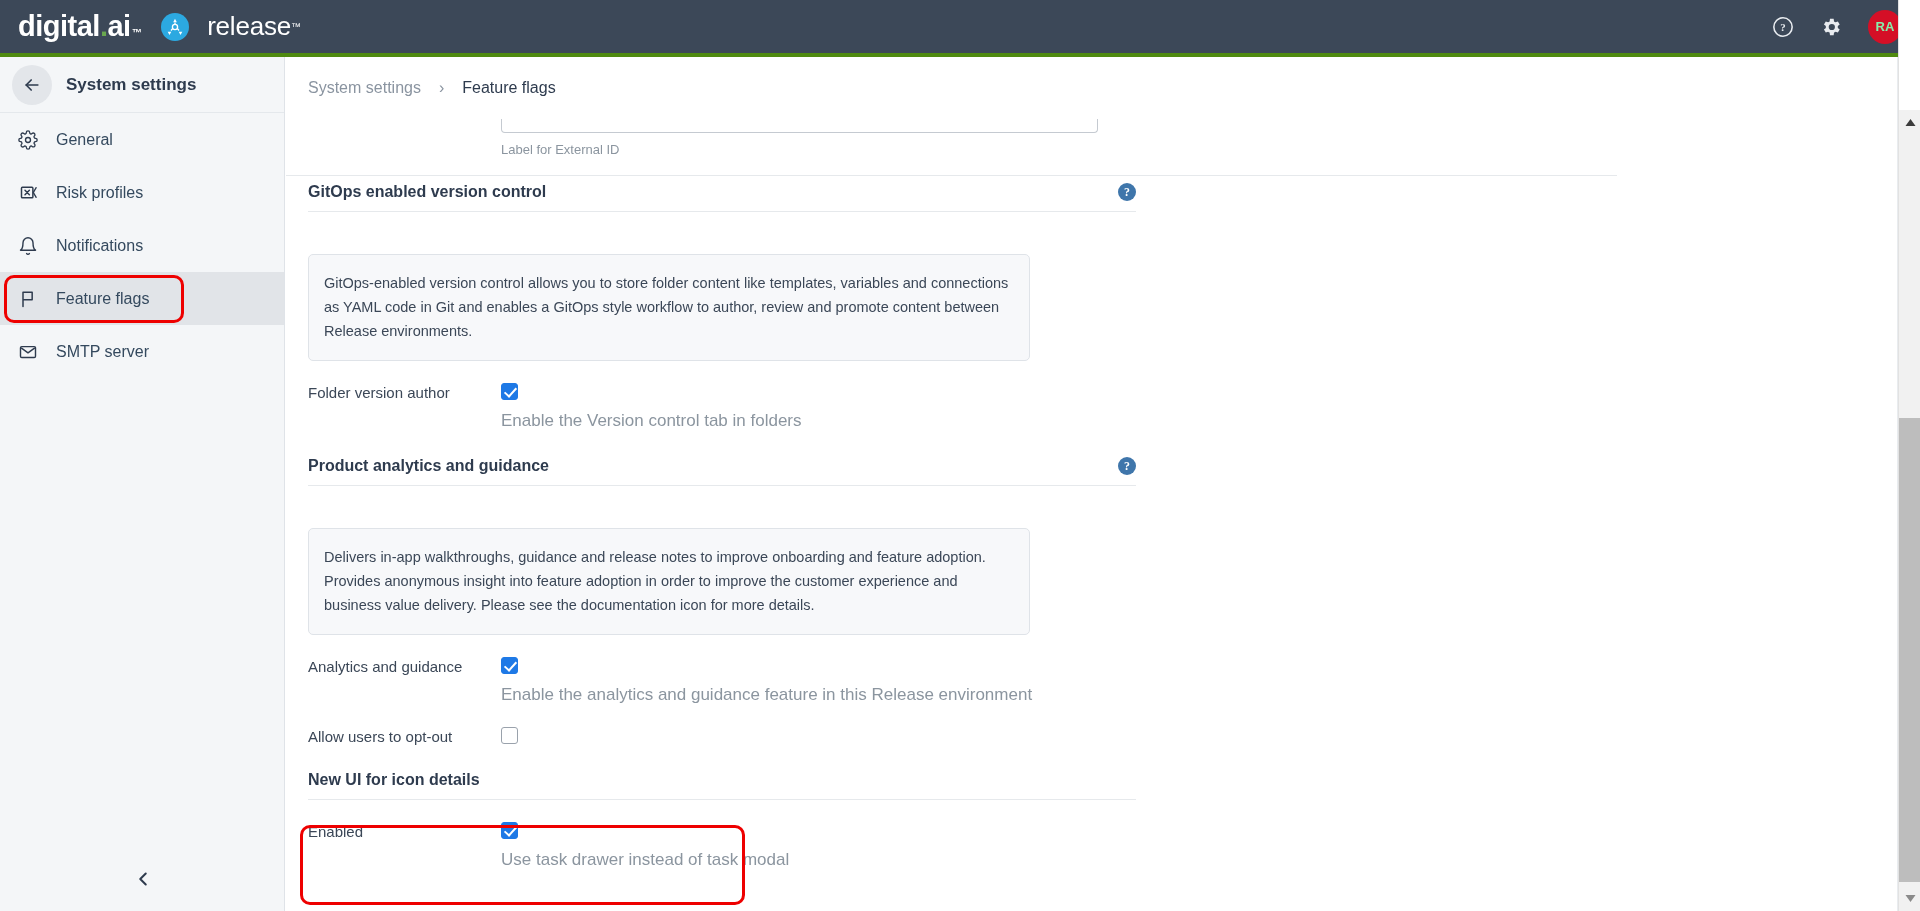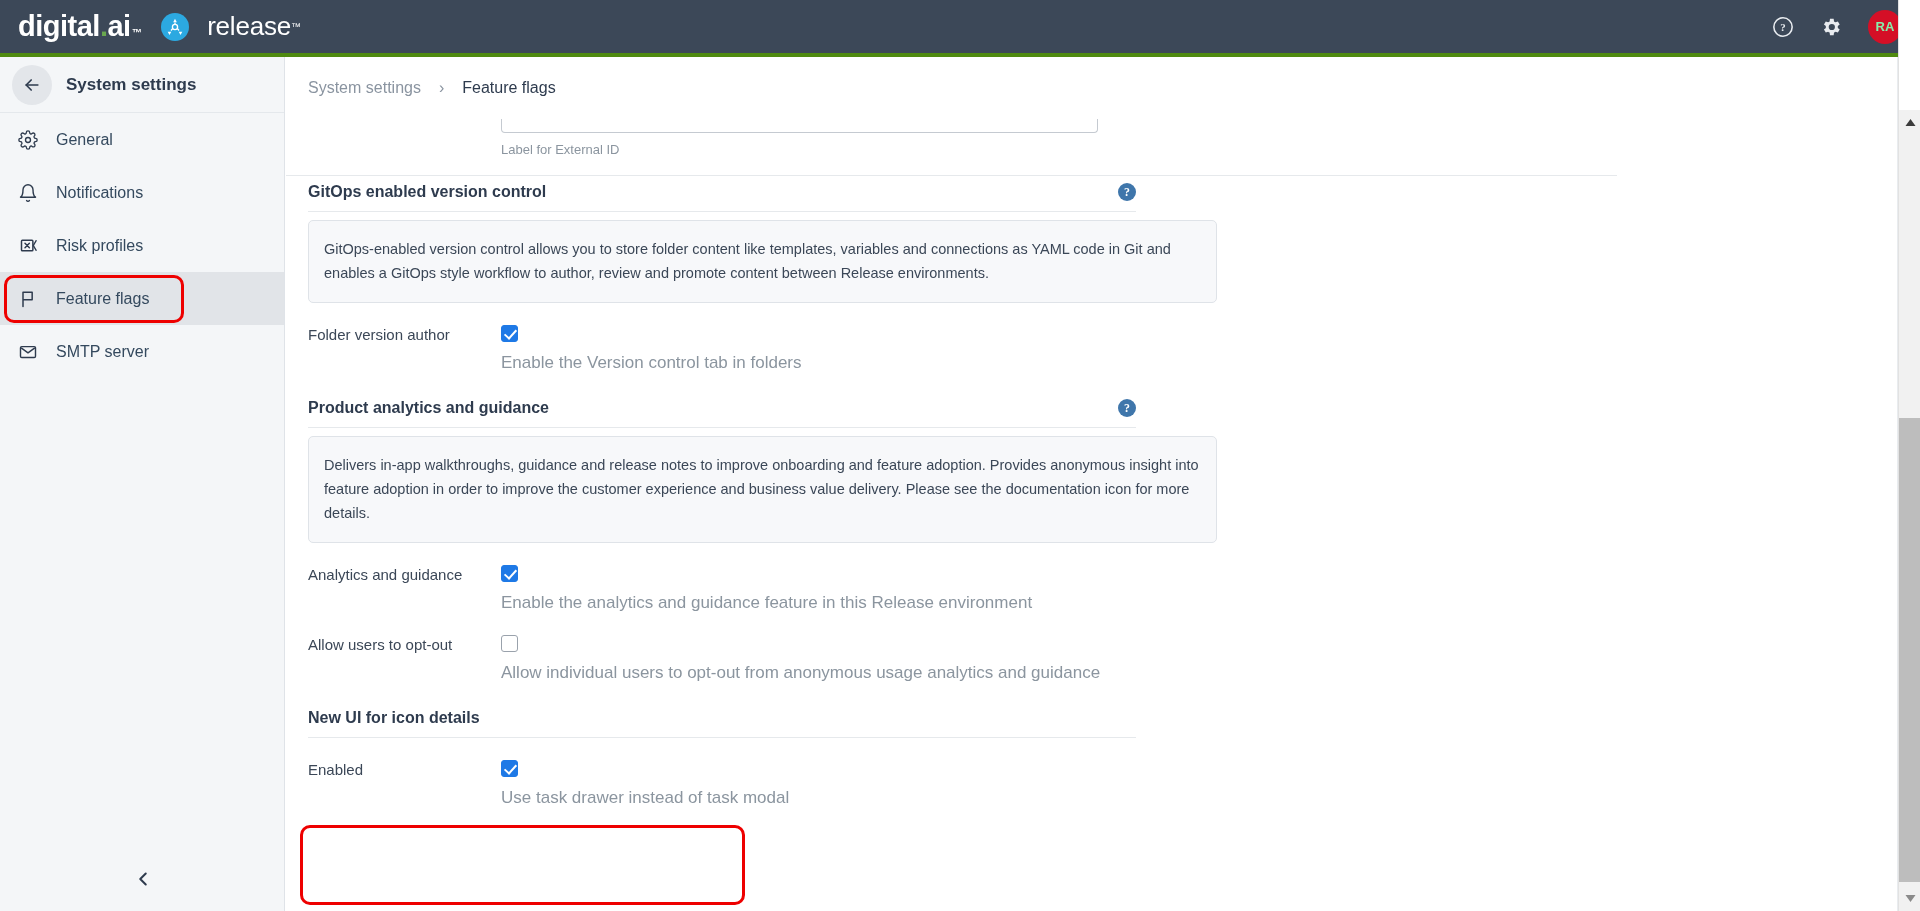--- a/index.html
+++ b/index.html
@@ -190,22 +190,22 @@
   .section-head {
     display: flex; align-items: center; justify-content: space-between;
     padding-bottom: 10px;
     border-bottom: 1px solid #e6e9ec;
     width: 828px;
   }
   .section-title {
     font-size: 16px; font-weight: 700; color: #2e3b4e;
   }
   .infobox {
-    margin-top: 8px;
-    width: 909px;
+    margin-top: 42px;
+    width: 722px;
     border: 1px solid #dfe3e8;
     border-radius: 5px;
     background: #f7f8fa;
     padding: 16px 15px 17px 15px;
   }
   .infobox p {
     margin: 0;
     font-size: 14.5px; line-height: 24px; color: #3b4757;
   }
 
@@ -347,37 +347,37 @@
       <svg width="20" height="20" viewBox="0 0 24 24" fill="none" stroke="#2e3b4e" stroke-width="1.6">
         <circle cx="12" cy="12" r="3"></circle>
         <path d="M19.4 15a1.65 1.65 0 0 0 .33 1.82l.06.06a2 2 0 1 1-2.83 2.83l-.06-.06a1.65 1.65 0 0 0-1.82-.33 1.65 1.65 0 0 0-1 1.51V21a2 2 0 1 1-4 0v-.09A1.65 1.65 0 0 0 9 19.4a1.65 1.65 0 0 0-1.82.33l-.06.06a2 2 0 1 1-2.83-2.83l.06-.06A1.65 1.65 0 0 0 4.6 15a1.65 1.65 0 0 0-1.51-1H3a2 2 0 1 1 0-4h.09A1.65 1.65 0 0 0 4.6 9a1.65 1.65 0 0 0-.33-1.82l-.06-.06a2 2 0 1 1 2.83-2.83l.06.06A1.65 1.65 0 0 0 9 4.6a1.65 1.65 0 0 0 1-1.51V3a2 2 0 1 1 4 0v.09a1.65 1.65 0 0 0 1 1.51 1.65 1.65 0 0 0 1.82-.33l.06-.06a2 2 0 1 1 2.83 2.83l-.06.06A1.65 1.65 0 0 0 19.4 9v0a1.65 1.65 0 0 0 1.51 1H21a2 2 0 1 1 0 4h-.09a1.65 1.65 0 0 0-1.51 1z"></path>
       </svg>
     </span>
     <span class="sb-label">General</span>
   </div>
 
   <div class="sb-item">
     <span class="sb-ico">
-      <svg width="20" height="20" viewBox="0 0 24 24" fill="none" stroke="#2e3b4e" stroke-width="1.7" stroke-linecap="round" stroke-linejoin="round">
-        <path d="M18 8A6 6 0 0 0 6 8c0 7-3 9-3 9h18s-3-2-3-9"></path>
-        <path d="M13.73 21a2 2 0 0 1-3.46 0"></path>
-      </svg>
-    </span>
-    <span class="sb-label">Notifications</span>
-  </div>
-
-  <div class="sb-item">
-    <span class="sb-ico">
       <svg width="21" height="21" viewBox="0 0 24 24" fill="none" stroke="#2e3b4e" stroke-width="1.7" stroke-linejoin="round">
         <rect x="4" y="6" width="13" height="12" rx="1"></rect>
         <path d="M21 6 L17.5 12 L21 18"></path>
         <path d="M8 9.5 L13 14.5 M13 9.5 L8 14.5" stroke-linecap="round"></path>
       </svg>
     </span>
     <span class="sb-label">Risk profiles</span>
+  </div>
+
+  <div class="sb-item">
+    <span class="sb-ico">
+      <svg width="20" height="20" viewBox="0 0 24 24" fill="none" stroke="#2e3b4e" stroke-width="1.7" stroke-linecap="round" stroke-linejoin="round">
+        <path d="M18 8A6 6 0 0 0 6 8c0 7-3 9-3 9h18s-3-2-3-9"></path>
+        <path d="M13.73 21a2 2 0 0 1-3.46 0"></path>
+      </svg>
+    </span>
+    <span class="sb-label">Notifications</span>
   </div>
 
   <div class="sb-item active">
     <span class="sb-ico">
       <svg width="20" height="20" viewBox="0 0 24 24" fill="none" stroke="#2e3b4e" stroke-width="1.8" stroke-linecap="round" stroke-linejoin="round">
         <path d="M6 21 V4 H17 V13 H6"></path>
       </svg>
     </span>
     <span class="sb-label">Feature flags</span>
   </div>
@@ -456,21 +456,20 @@
         <div class="fieldrow">
           <span class="flabel">Analytics and guidance</span>
           <span class="cb checked"></span>
         </div>
         <div class="fieldhelp">Enable the analytics and guidance feature in this Release environment</div>
 
         <div class="fieldrow">
           <span class="flabel">Allow users to opt-out</span>
           <span class="cb"></span>
         </div>
-        <div class="fieldhelp">Allow individual users to opt-out from anonymous usage analytics and guidance</div>
       </div>
 
       <div class="section">
         <div class="section-head">
           <span class="section-title">New UI for icon details</span>
         </div>
 
         <div class="fieldrow">
           <span class="flabel">Enabled</span>
           <span class="cb checked"></span>

